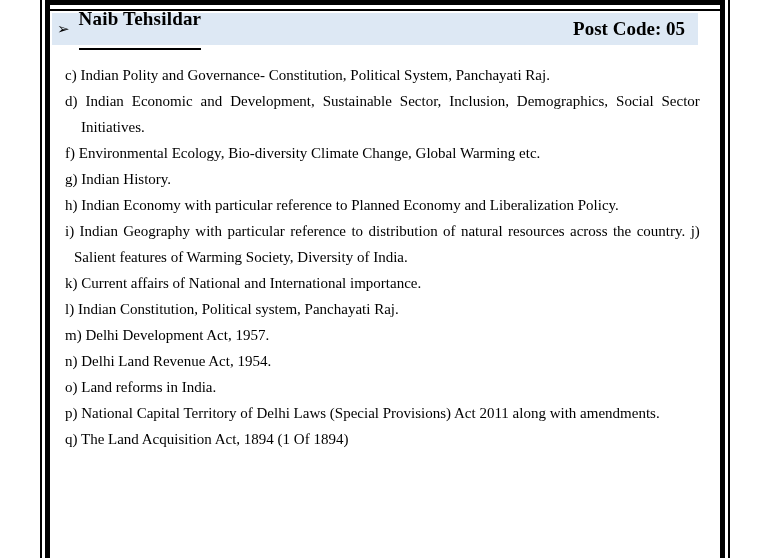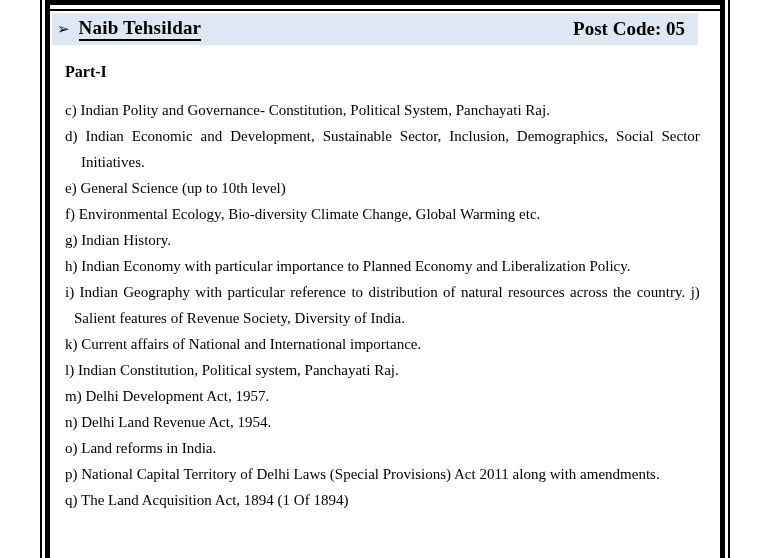--- a/index.html
+++ b/index.html
@@ -30,21 +30,21 @@
     position: absolute; left: 52px; top: 13px;
     width: 646px; height: 32px;
     background: #dde8f4;
     display: flex; align-items: center; justify-content: space-between;
     padding: 0 13px 0 5px;
   }
   .band-left { display: flex; align-items: center; }
   .arrow { font-size: 15px; margin-right: 9px; line-height: 1; }
   .title {
     font-weight: bold; font-size: 19px;
-    border-bottom: 2px solid #000; padding-bottom: 0;
+    border-bottom: 2px solid #000; padding-bottom: 18px;
     letter-spacing: 0.2px;
   }
   .postcode { font-weight: bold; font-size: 19px; }
   .content { position: absolute; left: 65px; top: 62px; width: 635px; }
   .heading { font-weight: bold; font-size: 16px; line-height: 20px; margin-bottom: 15px; }
   .line { font-size: 15px; line-height: 26px; height: 26px; white-space: nowrap; }
   .line.justify { display: flex; justify-content: space-between; white-space: normal; }
   .line.indent1 { padding-left: 16px; }
   .line.indent2 { padding-left: 9px; }
 </style>
@@ -61,59 +61,57 @@
 
   <div class="band" style="background: rgb(221, 232, 244);">
     <div class="band-left">
       <span class="arrow">➢</span>
       <span class="title">Naib Tehsildar</span>
     </div>
     <span class="postcode">Post Code: 05</span>
   </div>
 
   <div class="content">
-    <div class="heading">Part-I</div>
     <div id="lines">
         <div class="line normal">c) Indian Polity and Governance- Constitution, Political System, Panchayati Raj.</div>
         <div class="line justify">
           <span>d)</span>
           <span>Indian</span>
           <span>Economic</span>
           <span>and</span>
           <span>Development,</span>
           <span>Sustainable</span>
           <span>Sector,</span>
           <span>Inclusion,</span>
           <span>Demographics,</span>
           <span>Social</span>
           <span>Sector</span>
         </div>
         <div class="line indent1">Initiatives.</div>
-        <div class="line normal">e) General Science (up to 10th level)</div>
         <div class="line normal">f) Environmental Ecology, Bio-diversity Climate Change, Global Warming etc.</div>
         <div class="line normal">g) Indian History.</div>
-        <div class="line normal">h) Indian Economy with particular importance to Planned Economy and Liberalization Policy.</div>
+        <div class="line normal">h) Indian Economy with particular reference to Planned Economy and Liberalization Policy.</div>
         <div class="line justify">
           <span>i)</span>
           <span>Indian</span>
           <span>Geography</span>
           <span>with</span>
           <span>particular</span>
           <span>reference</span>
           <span>to</span>
           <span>distribution</span>
           <span>of</span>
           <span>natural</span>
           <span>resources</span>
           <span>across</span>
           <span>the</span>
           <span>country.</span>
           <span>j)</span>
         </div>
-        <div class="line indent2">Salient features of Revenue Society, Diversity of India.</div>
+        <div class="line indent2">Salient features of Warming Society, Diversity of India.</div>
         <div class="line normal">k) Current affairs of National and International importance.</div>
         <div class="line normal">l) Indian Constitution, Political system, Panchayati Raj.</div>
         <div class="line normal">m) Delhi Development Act, 1957.</div>
         <div class="line normal">n) Delhi Land Revenue Act, 1954.</div>
         <div class="line normal">o) Land reforms in India.</div>
         <div class="line normal">p) National Capital Territory of Delhi Laws (Special Provisions) Act 2011 along with amendments.</div>
         <div class="line normal">q) The Land Acquisition Act, 1894 (1 Of 1894)</div>
       </div>
   </div>
 

